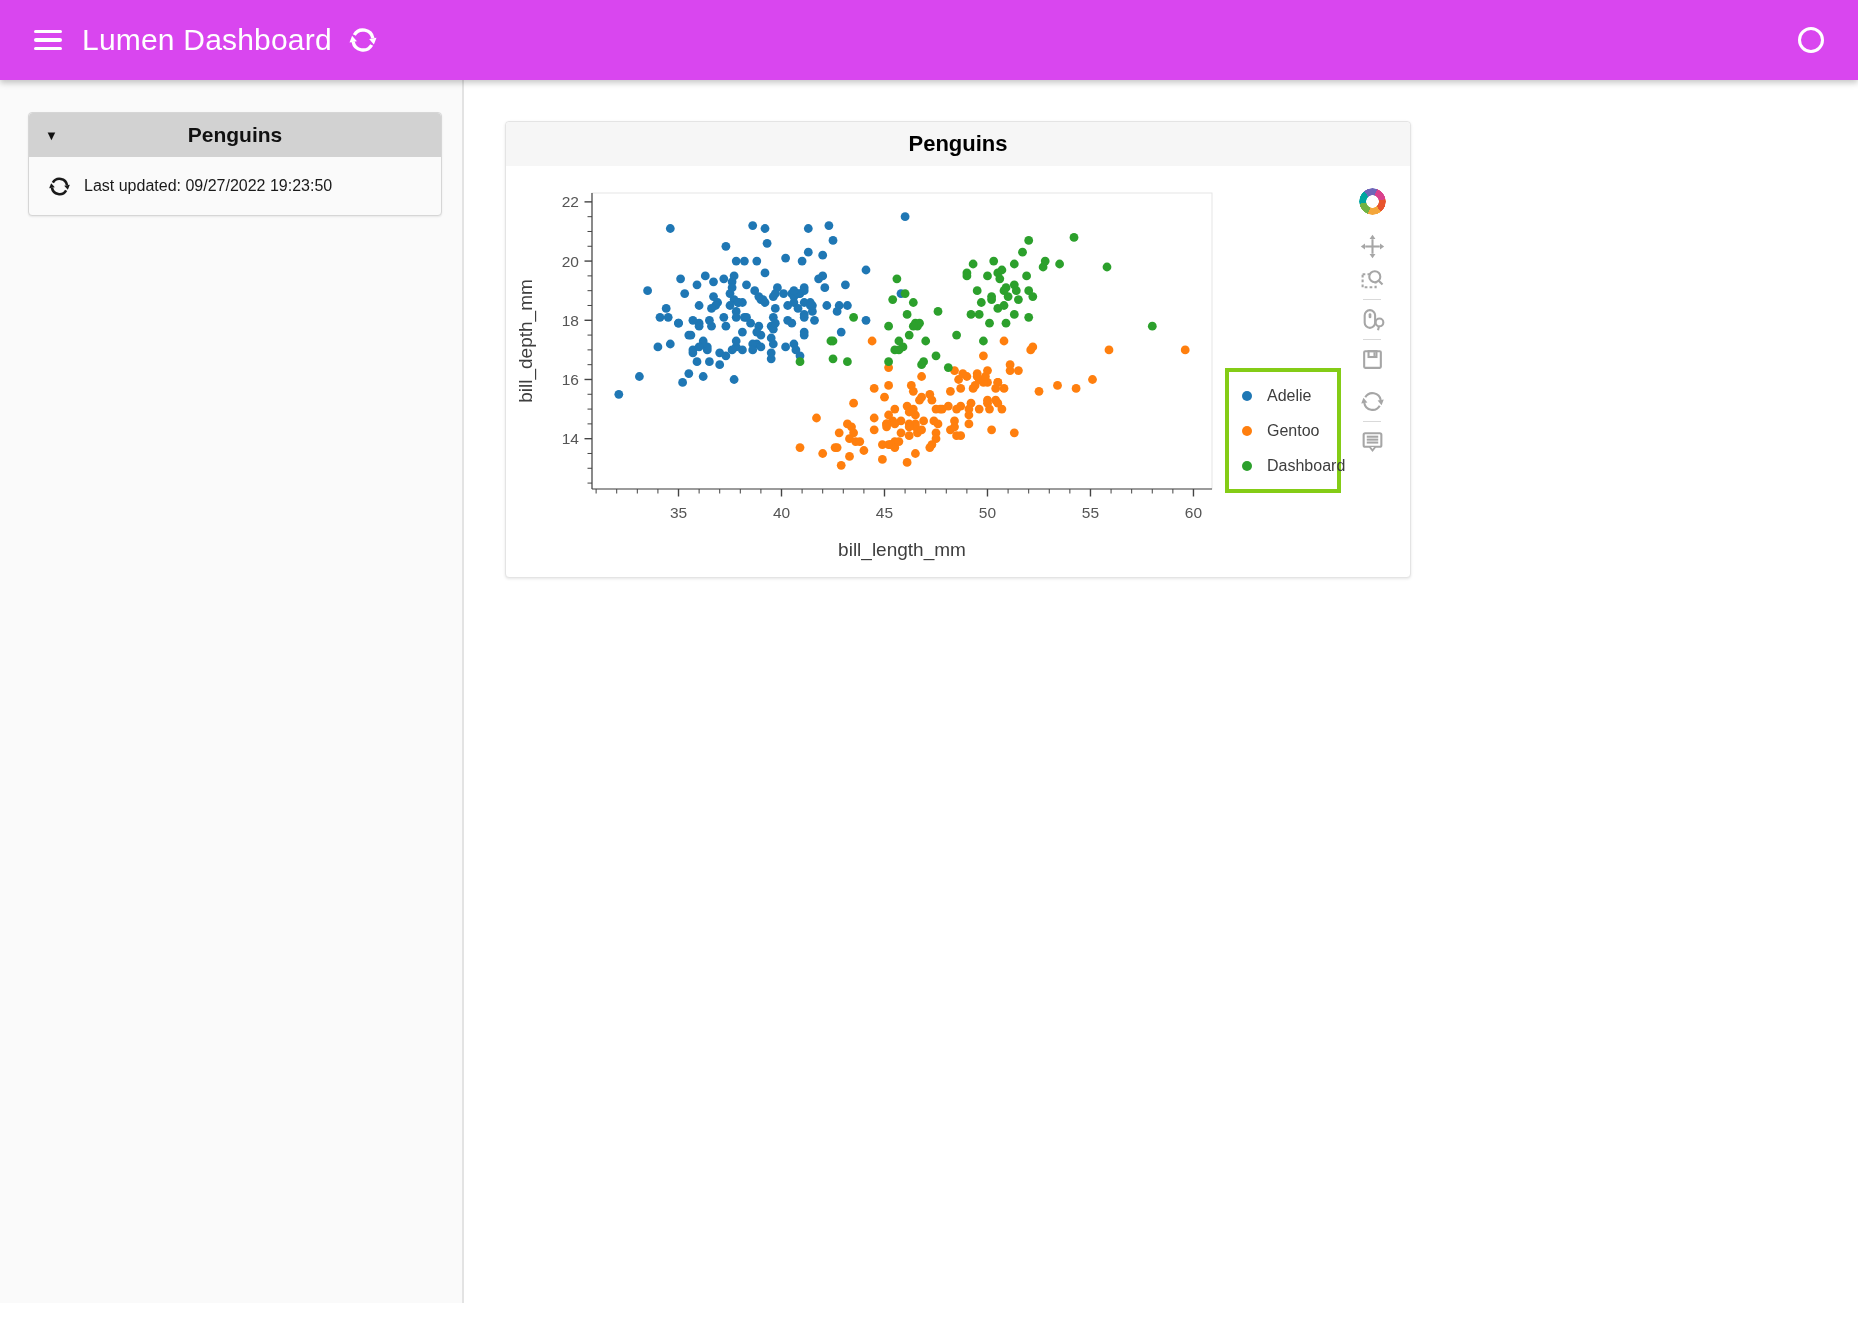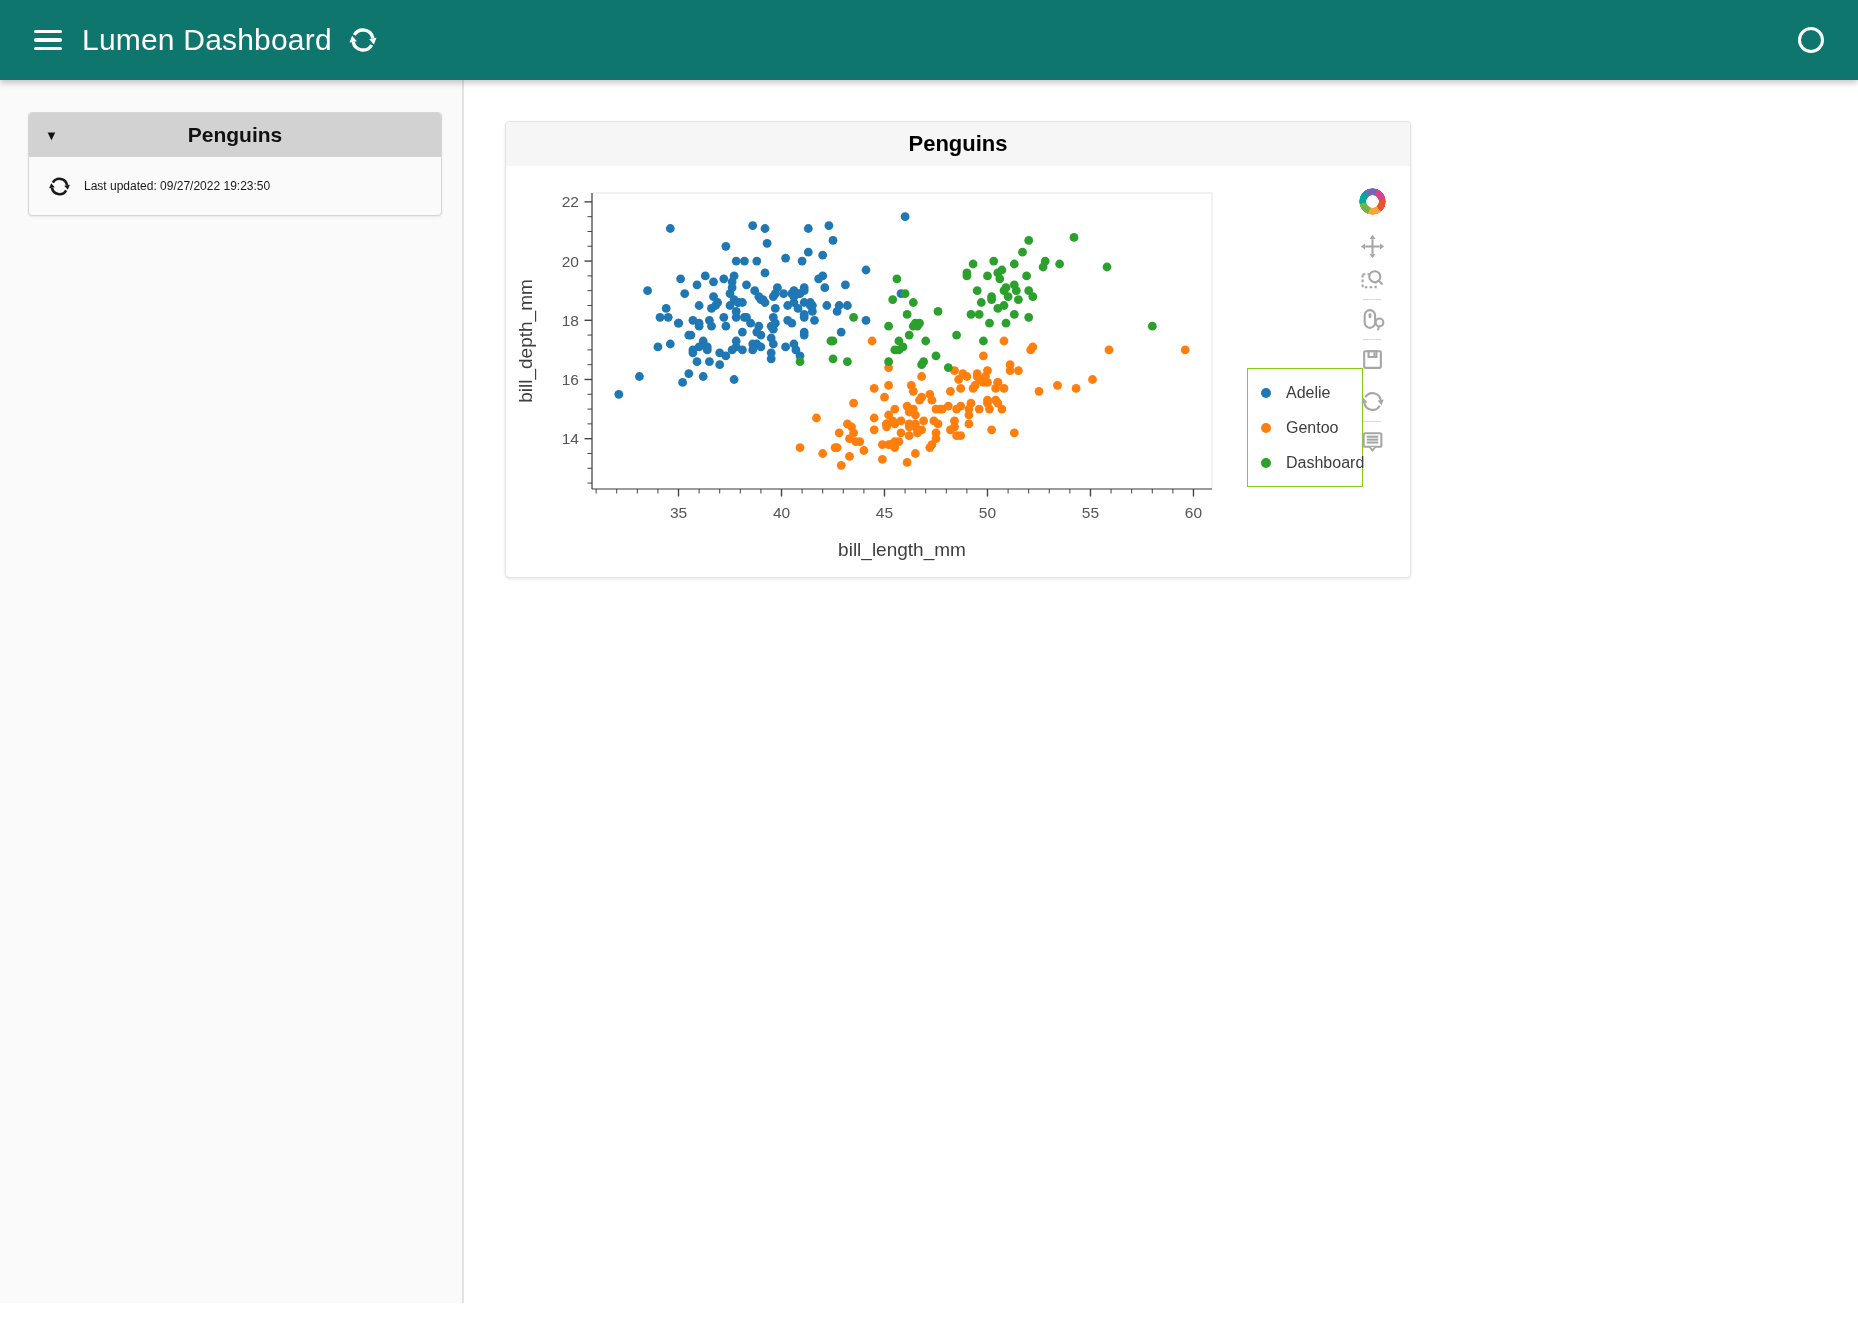--- a/index.html
+++ b/index.html
@@ -1,21 +1,21 @@
 <!DOCTYPE html>
 <html><head>
 <meta charset="utf-8">
 <style>
   * { margin:0; padding:0; box-sizing:border-box; }
   html,body { background:#fff; }
   body { font-family:"Liberation Sans","DejaVu Sans",sans-serif; }
   .root { position:relative; width:1858px; height:1317px; overflow:hidden; background:#fff; }
 
   
-  .app-header { position:absolute; left:0; top:0; width:1858px; height:80px; background:#0f766e;
+  .app-header { position:absolute; left:0; top:0; width:1858px; height:80px; background:#d946ef;
     display:flex; align-items:center; padding:16px 24px; box-shadow:0 3px 6px rgba(0,0,0,.22); z-index:10; }
   .hamburger { width:28px; height:21px; display:flex; flex-direction:column; justify-content:space-between;
     background:none; border:none; cursor:pointer; margin:0 20px 0 10px; }
   .hamburger span { display:block; height:3.4px; width:100%; background:#fff; border-radius:2px; }
   .app-title { color:#fff; font-size:30px; font-weight:500; letter-spacing:.2px; }
   .header-refresh { background:none; border:none; cursor:pointer; margin-left:16px; width:30px; height:30px; }
   .header-refresh svg { width:30px; height:30px; }
   .header-spacer { flex:1; }
   .busy-ring { width:26px; height:26px; border:3.2px solid #fff; border-radius:50%; margin-right:10px; }
 
@@ -23,35 +23,35 @@
   .sidebar { position:absolute; left:0; top:80px; width:464px; height:1223px; background:#fafafa;
     border-right:2px solid #e3e3e3; }
   .side-card { position:absolute; left:28px; top:32px; width:414px; border:1px solid #d6d6d6; border-radius:4px;
     background:#fafafa; box-shadow:0 1px 2px rgba(0,0,0,.08); }
   .side-card-header { height:44px; background:#d2d2d2; border-radius:4px 4px 0 0; display:flex; align-items:center;
     cursor:pointer; position:relative; }
   .collapse-caret { position:absolute; left:16px; font-size:13px; color:#111; }
   .side-card-title { width:100%; text-align:center; font-size:21px; font-weight:bold; color:#111; }
   .side-card-body { height:58px; display:flex; align-items:center; padding-left:19px; }
   .sync-black svg { width:23px; height:23px; display:block; }
-  .last-updated { margin-left:13px; font-size:12px; color:#1a1a1a; }
+  .last-updated { margin-left:13px; font-size:16px; color:#1a1a1a; }
 
   
   .main { position:absolute; left:466px; top:80px; width:1392px; height:1237px; background:#fff; }
   .plot-card { position:absolute; left:39px; top:41px; width:906px; height:457px; background:#fff;
     border:1px solid #e4e4e4; border-radius:4px; box-shadow:0 1px 3px rgba(0,0,0,.10); }
   .plot-card-header { height:44px; background:#f6f6f6; border-radius:4px 4px 0 0;
     display:flex; align-items:center; justify-content:center; }
   .plot-card-title { font-size:22px; font-weight:bold; color:#000; }
   .plot-area { position:relative; width:100%; height:411px; }
   #plot-svg { position:absolute; left:0; top:0; }
 
   
-  .legend { position:absolute; left:741px; top:202px; width:116px; background:#fff;
-    border:1px solid #84cc16; padding:6px 0 6px 13px; }
+  .legend { position:absolute; left:719px; top:202px; width:116px; background:#fff;
+    border:4px solid #84cc16; padding:6px 0 6px 13px; }
   .legend-item { display:flex; align-items:center; height:35px; }
   .legend-dot { width:10px; height:10px; border-radius:50%; flex:0 0 auto; }
   .legend-label { margin-left:15px; font-size:16px; color:#3d3d3d; white-space:nowrap; }
 
   
   .bk-toolbar { position:absolute; left:851px; top:22px; width:30px; display:flex; flex-direction:column; align-items:center; }
   .bokeh-logo { width:27px; height:27px; border-radius:50%; margin-bottom:15px; cursor:pointer; border:none; padding:0;
     background:conic-gradient(from 20deg,#d9418c 0 60deg,#e8542e 0 120deg,#f4a63a 0 180deg,#71b344 0 240deg,#00a6a0 0 300deg,#6f66b8 0 360deg);
     -webkit-mask:radial-gradient(circle at 50% 50%, transparent 0 6px, #000 6.5px 13px, transparent 13.5px);
             mask:radial-gradient(circle at 50% 50%, transparent 0 6px, #000 6.5px 13px, transparent 13.5px); }

